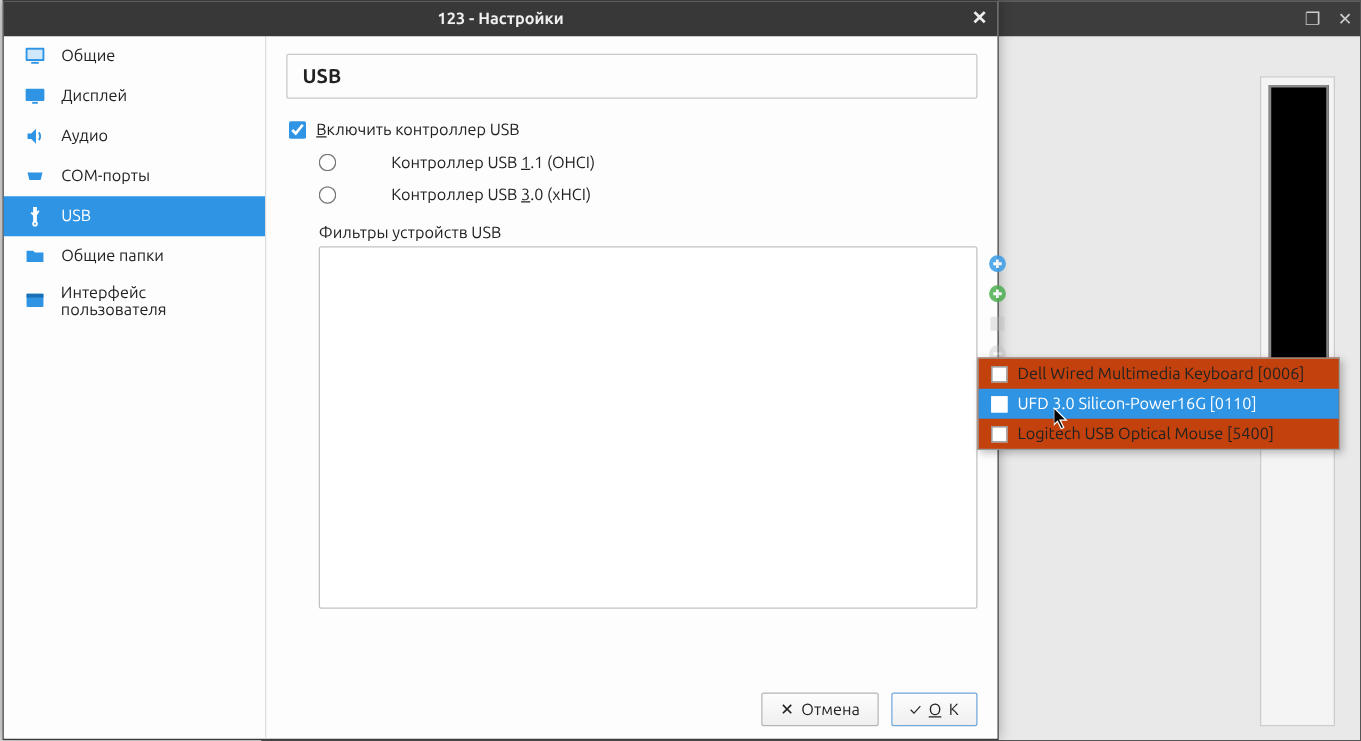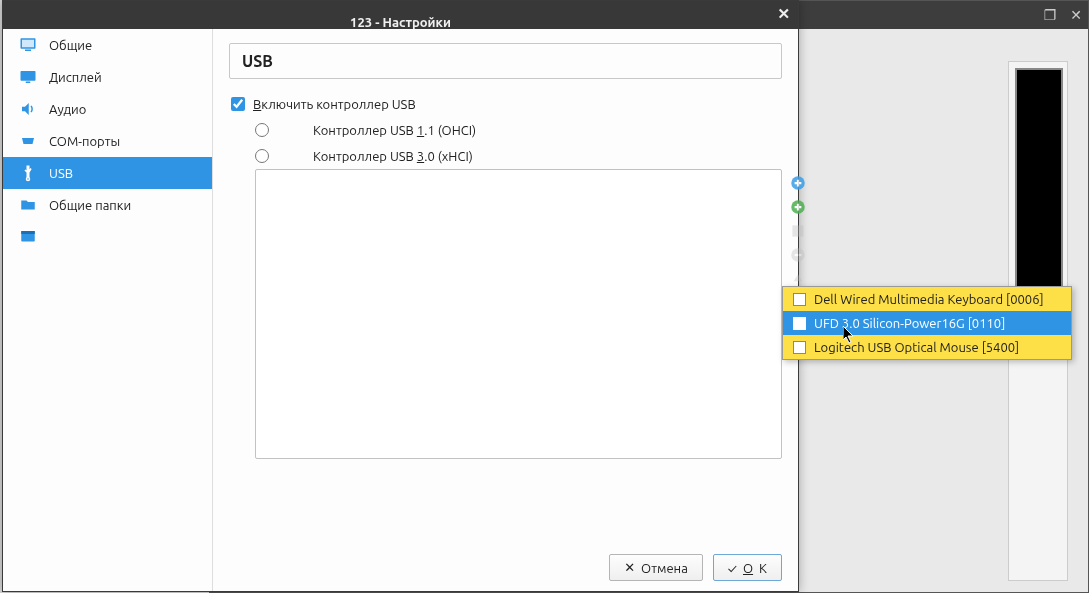--- a/index.html
+++ b/index.html
@@ -7,21 +7,21 @@
 
 
 .bg-window { position: absolute; top: 0; right: 0; width: 880px; height: 593px; background: #e9e9e9; border: 1px solid #555; }
 .bg-titlebar { height: 28px; background: #3d3d3d; display: flex; justify-content: flex-end; align-items: center; padding: 0 6px; gap: 14px; }
 .bg-titlebar span { color: #ccc; font-size: 14px; }
 .bg-preview { position: absolute; top: 60px; right: 20px; width: 60px; height: 520px; background: #f4f4f4; border: 1px solid #ccc; padding: 6px; }
 .bg-preview-inner { width: 48px; height: 250px; background: #000; border: 2px solid #888; }
 
 
 .dialog { position: absolute; top: 0; left: 2px; width: 797px; height: 592px; background: #fdfdfd; border: 1px solid #3a3a3a; box-shadow: 0 0 10px rgba(0,0,0,.3); }
-.titlebar { height: 28px; background: #383838; color: #f0f0f0; display: flex; align-items: flex-end; justify-content: center; position: relative; font-weight: 600; font-size: 13px; }
+.titlebar { height: 28px; background: #383838; color: #f0f0f0; display: flex; align-items: center; justify-content: center; position: relative; font-weight: 600; font-size: 13px; }
 .titlebar .close { position: absolute; right: 8px; top: 4px; color: #eee; cursor: pointer; font-size: 15px; }
 
 .body { display: flex; height: calc(100% - 28px); }
 
 
 .sidebar { width: 210px; border-right: 1px solid #ddd; }
 .side-item { display: flex; align-items: center; gap: 10px; padding: 6px 10px 6px 14px; cursor: pointer; color: #222; }
 .side-item.active { background: #2f94e3; color: #fff; }
 .side-item .icon { width: 22px; height: 20px; display: flex; align-items: center; justify-content: center; }
 .side-item svg { width: 20px; height: 18px; }
@@ -36,21 +36,21 @@
 .filters-box { margin-left: 26px; border: 1px solid #c2c2c2; border-radius: 2px; height: 290px; background: #fff; position: relative; }
 .side-icons { position: absolute; right: -26px; top: 4px; display: flex; flex-direction: column; gap: 6px; }
 .side-icons .ico { width: 18px; height: 18px; display: flex; align-items: center; justify-content: center; opacity: .85; cursor: pointer; }
 .side-icons .ico.dim { opacity: .35; }
 
 .footer { margin-top: auto; display: flex; justify-content: flex-end; gap: 10px; padding-top: 10px; }
 .btn { border: 1px solid #b5b5b5; background: linear-gradient(#fdfdfd,#efefef); padding: 5px 14px; border-radius: 2px; cursor: pointer; display: flex; align-items: center; gap: 6px; color: #222; }
 .btn.primary { border-color: #6fa7d8; }
 
 
-.popup { position: absolute; top: 286px; left: 782px; width: 290px; background: #fde047; border: 1px solid #999; box-shadow: 2px 2px 6px rgba(0,0,0,.25); }
+.popup { position: absolute; top: 286px; left: 782px; width: 290px; background: #c2410c; border: 1px solid #999; box-shadow: 2px 2px 6px rgba(0,0,0,.25); }
 .popup-item { display: flex; align-items: center; gap: 8px; padding: 5px 10px; color: #222; cursor: pointer; }
 .popup-item.sel { background: #2f94e3; color: #fff; }
 .popup-item .cb { width: 13px; height: 13px; border: 1px solid #888; background: #fff; flex-shrink: 0; }
 .popup-item.sel .cb { border-color: #fff; }
 
 .cursor { position: absolute; top: 326px; left: 843px; pointer-events: none; }
 
 input[type=checkbox], input[type=radio] { width: 14px; height: 14px; accent-color: #2f94e3; }
 </style>
 </head>
@@ -125,40 +125,42 @@
           </span>
         <span>Общие папки</span>
       </div>
       <div class="side-item">
         <span class="icon">
             <svg viewBox="0 0 24 24">
               <rect x="3" y="4" width="18" height="14" rx="1" fill="#2f94e3"></rect>
               <rect x="3" y="4" width="18" height="4" fill="#1a6fb5"></rect>
             </svg>
           </span>
+        <span>Интерфейс пользователя</span>
       </div>
     </div>
 
     <div class="main">
       <div class="panel-title">USB</div>
 
       <label class="check-row">
         <input type="checkbox" checked="" style="">
         <span><span class="underline-letter">В</span><span>ключить контроллер USB</span></span>
       </label>
 
       <label class="radio-row">
         <input type="radio" name="usbc" style="">
         <span><span>Контроллер USB </span><span class="underline-letter">1</span><span>.1 (OHCI)</span></span>
       </label>
       <label class="radio-row">
         <input type="radio" name="usbc" style="">
         <span><span>Контроллер USB </span><span class="underline-letter">3</span><span>.0 (xHCI)</span></span>
       </label>
 
+      <div class="filters-label">Фильтры устройств USB</div>
       <div class="filters-box">
         <div class="side-icons">
           <div class="ico">
               <svg viewBox="0 0 16 16">
                 <circle cx="8" cy="8" r="6" fill="#3a9de8"></circle>
                 <path d="M8 5v6M5 8h6" stroke="#fff" stroke-width="2"></path>
               </svg>
             </div>
           <div class="ico">
               <svg viewBox="0 0 16 16">

